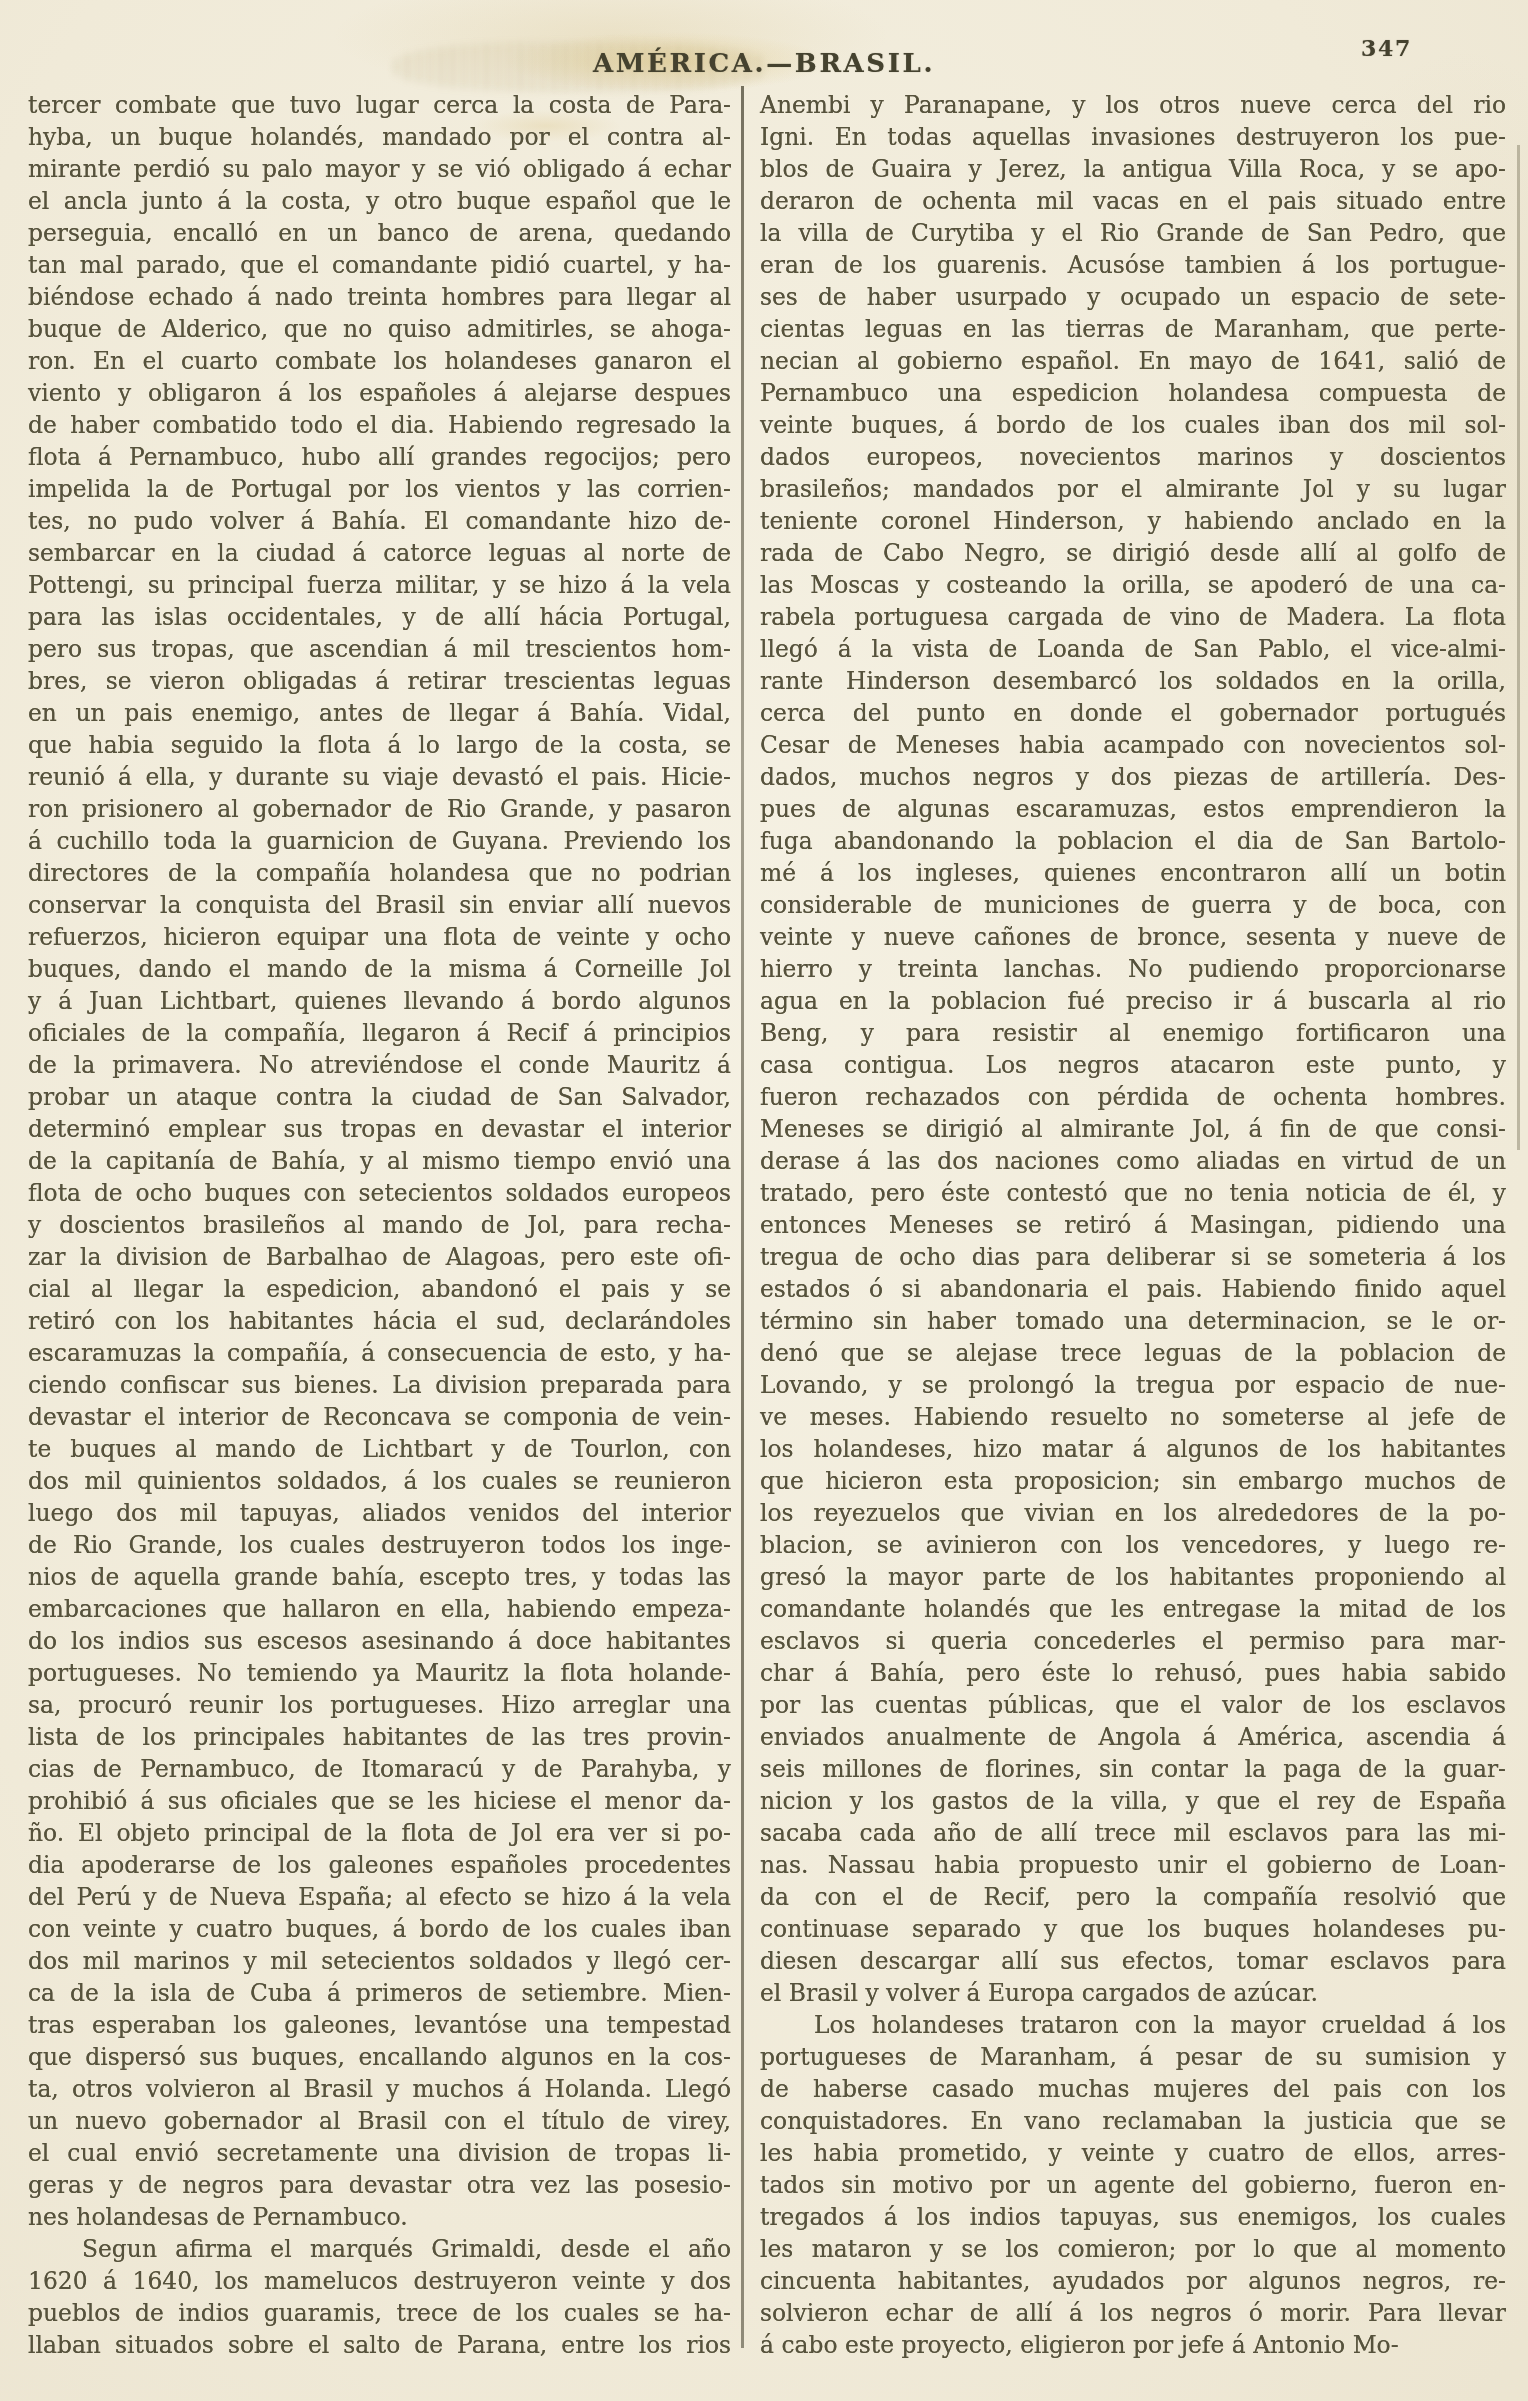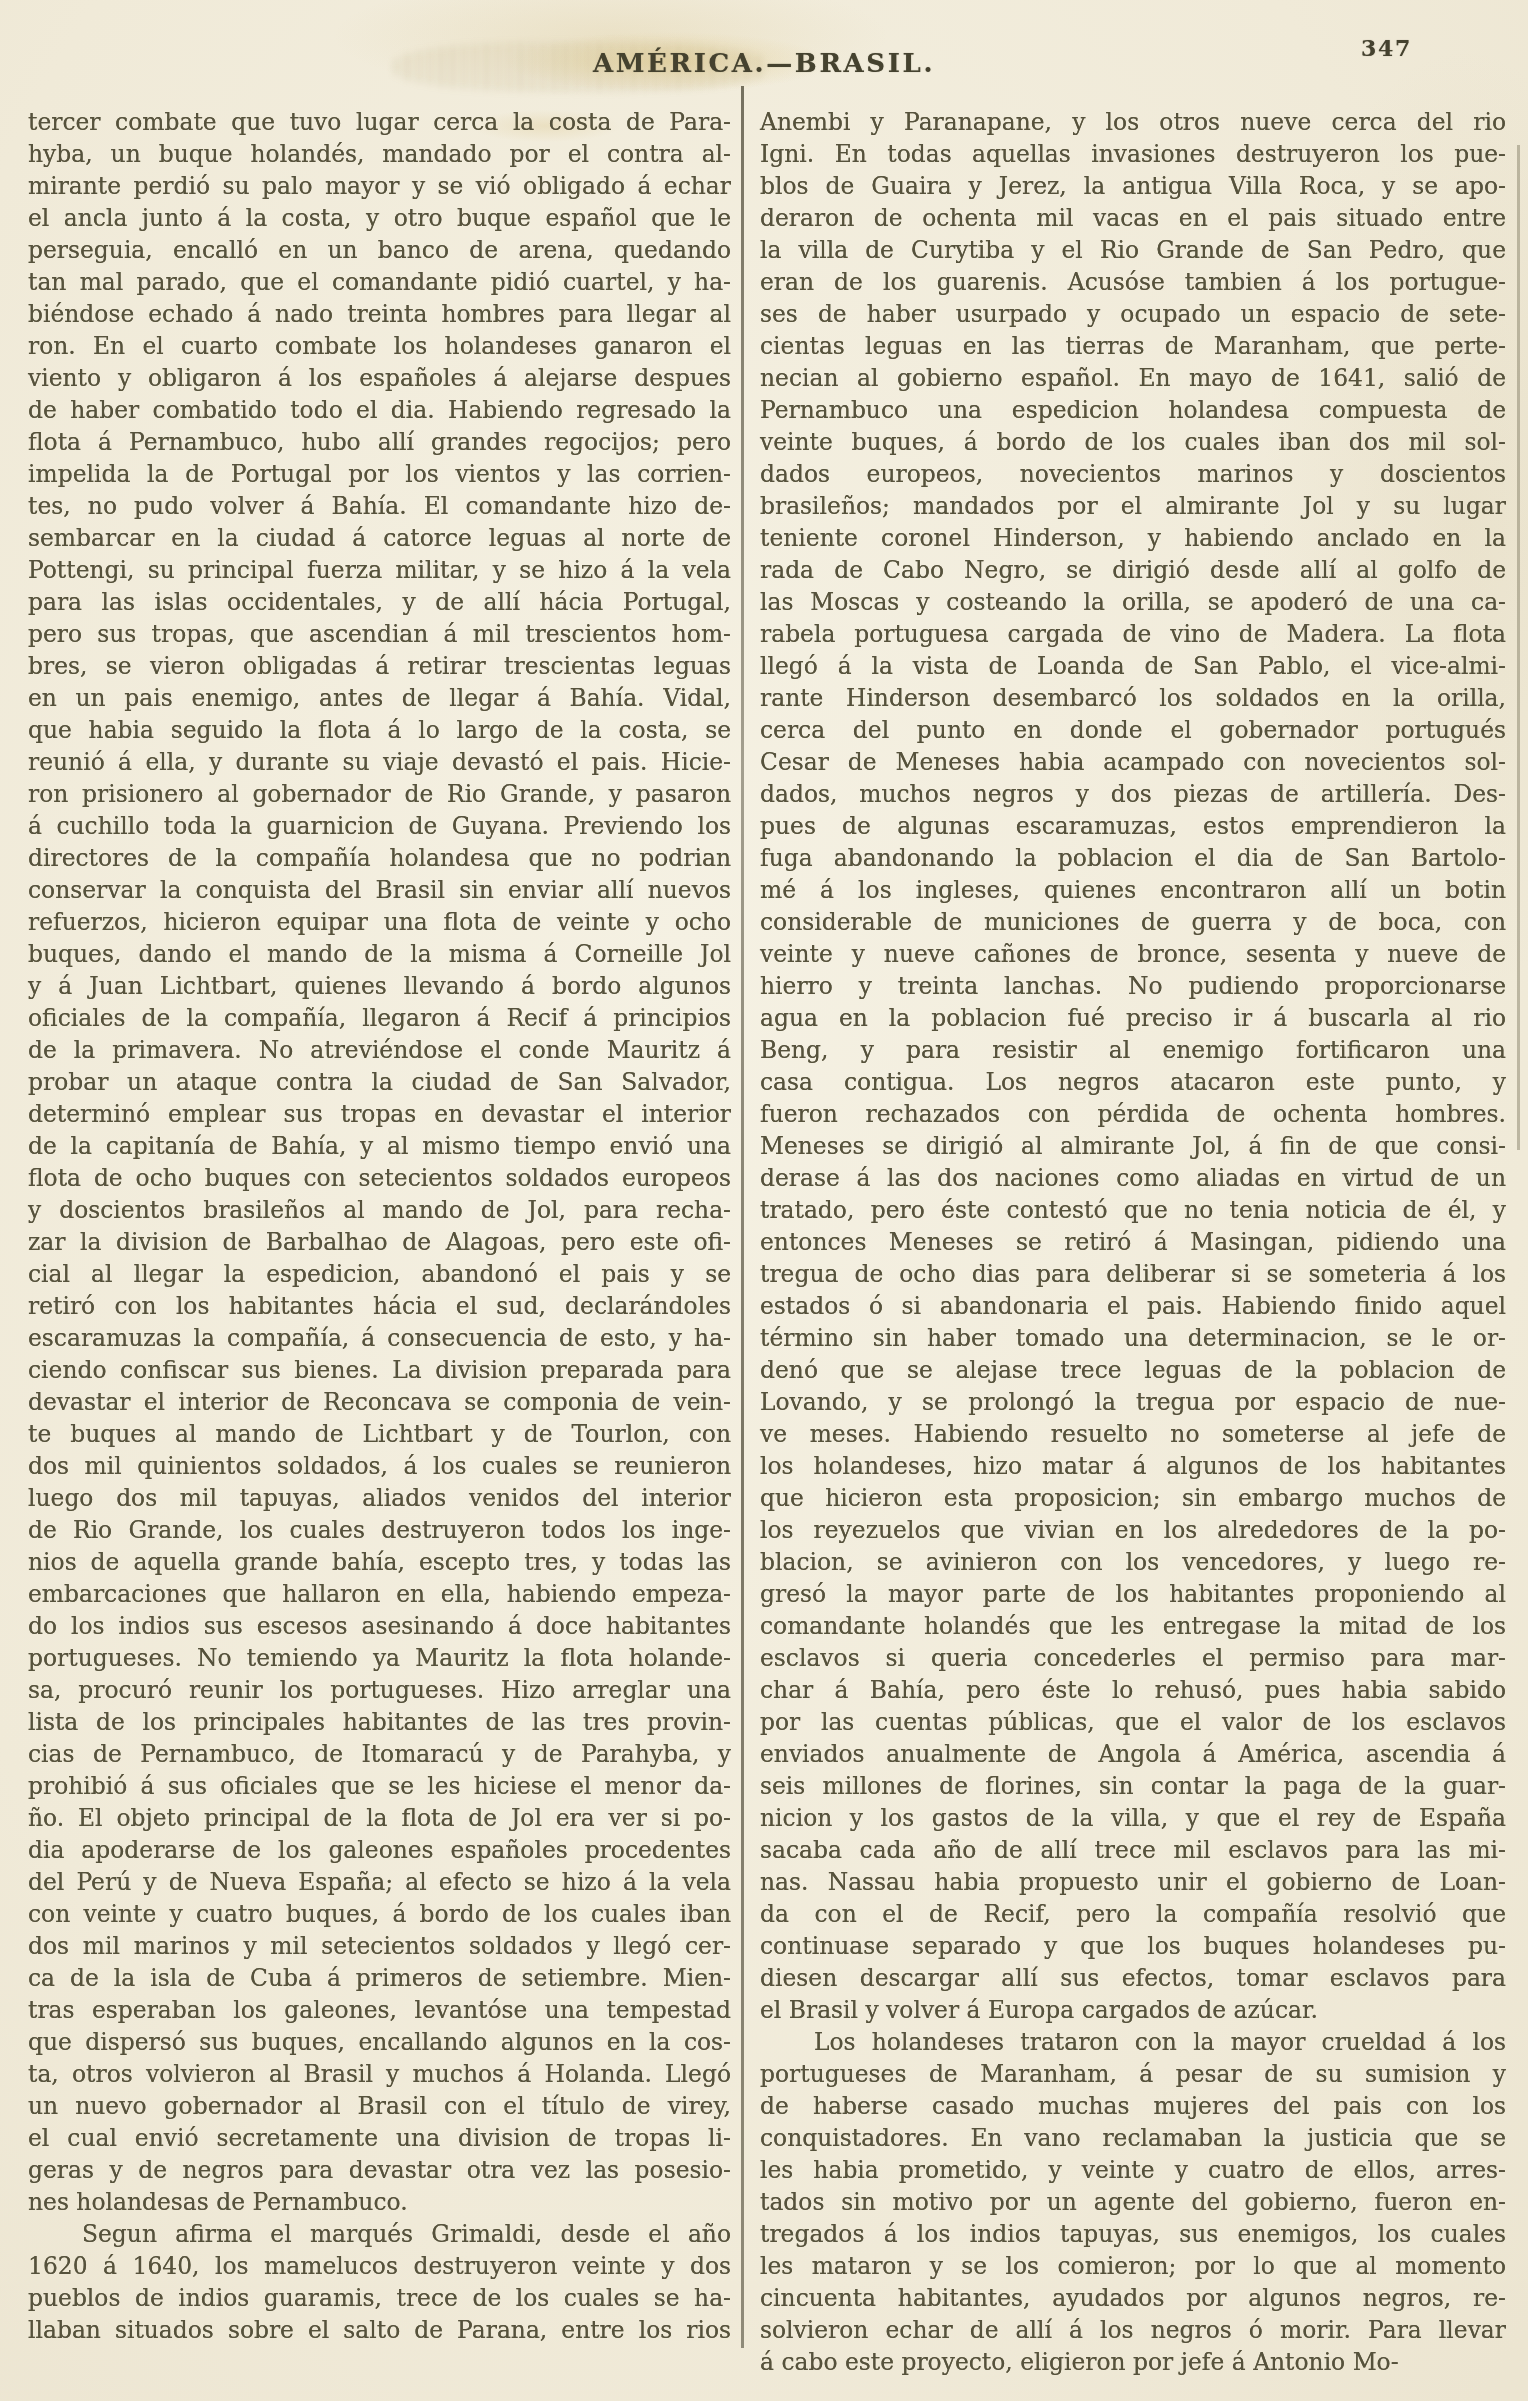--- a/index.html
+++ b/index.html
@@ -32,21 +32,21 @@
     color:#45422f;
     text-shadow:0 0 0.9px rgba(69,66,47,.55);
   }
   .page-number {
     position:absolute; top:35px; left:1361px;
     font-size:22px; font-weight:700; color:#45422f;
     letter-spacing:1.7px;
     text-shadow:0 0 0.9px rgba(69,66,47,.5);
   }
   .column {
-    position:absolute; top:106px;
+    position:absolute; top:89px;
     font-size:23.4px; line-height:32px;
     color:#56523c;
     text-align:justify;
     text-shadow:0 0 0.6px rgba(72,68,46,.75);
   }
   .column-left  { left:28px;  width:703px; }
   .column-right { left:760px; width:746px; }
   .line { text-align-last:justify; height:32px; }
   .line.indent   { text-indent:54px; }
   .line.para-end { text-align-last:left; }
@@ -76,20 +76,21 @@
   <div class="page-number">347</div>
 
   <div class="column column-left">
       <div class="line">tercer combate que tuvo lugar cerca la costa de Para-</div>
       <div class="line">hyba, un buque holandés, mandado por el contra al-</div>
       <div class="line">mirante perdió su palo mayor y se vió obligado á echar</div>
       <div class="line">el ancla junto á la costa, y otro buque español que le</div>
       <div class="line">perseguia, encalló en un banco de arena, quedando</div>
       <div class="line">tan mal parado, que el comandante pidió cuartel, y ha-</div>
       <div class="line">biéndose echado á nado treinta hombres para llegar al</div>
+      <div class="line">buque de Alderico, que no quiso admitirles, se ahoga-</div>
       <div class="line">ron. En el cuarto combate los holandeses ganaron el</div>
       <div class="line">viento y obligaron á los españoles á alejarse despues</div>
       <div class="line">de haber combatido todo el dia. Habiendo regresado la</div>
       <div class="line">flota á Pernambuco, hubo allí grandes regocijos; pero</div>
       <div class="line">impelida la de Portugal por los vientos y las corrien-</div>
       <div class="line">tes, no pudo volver á Bahía. El comandante hizo de-</div>
       <div class="line">sembarcar en la ciudad á catorce leguas al norte de</div>
       <div class="line">Pottengi, su principal fuerza militar, y se hizo á la vela</div>
       <div class="line">para las islas occidentales, y de allí hácia Portugal,</div>
       <div class="line">pero sus tropas, que ascendian á mil trescientos hom-</div>

